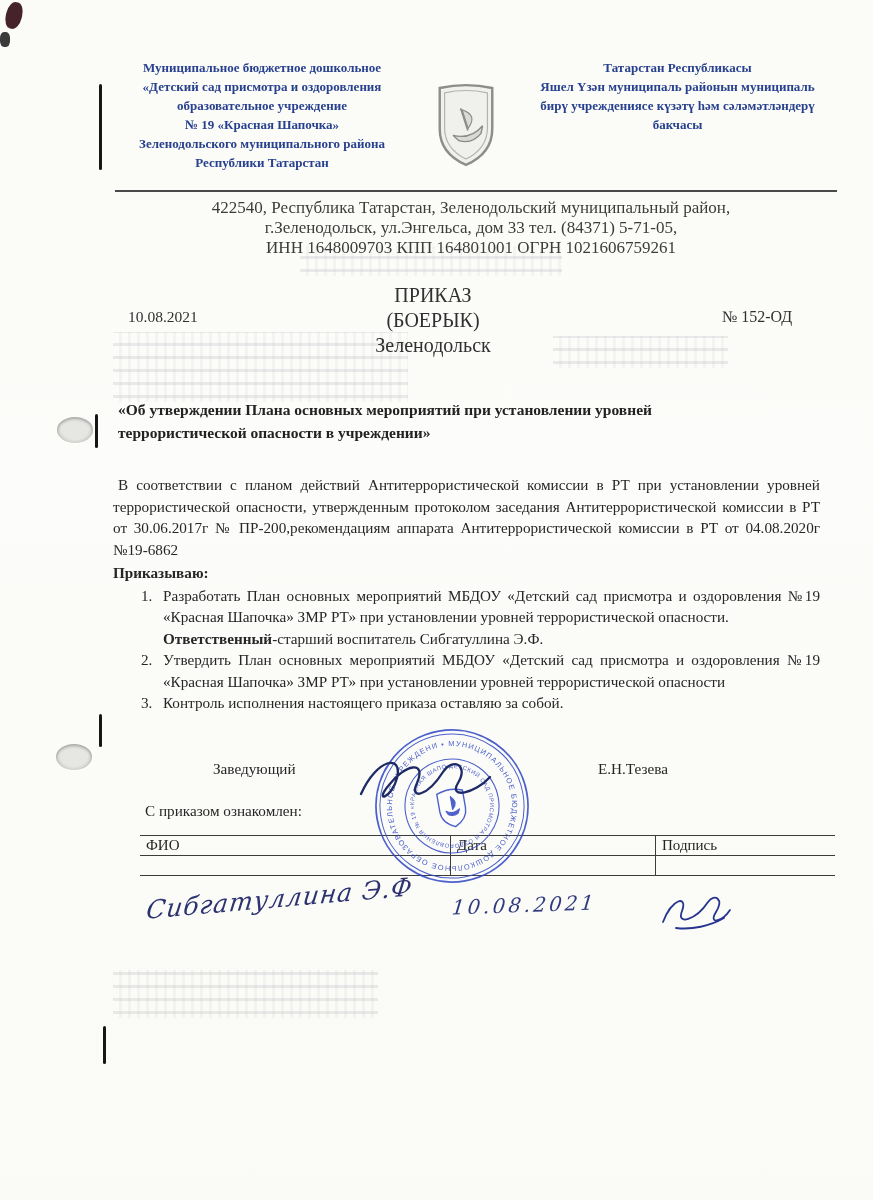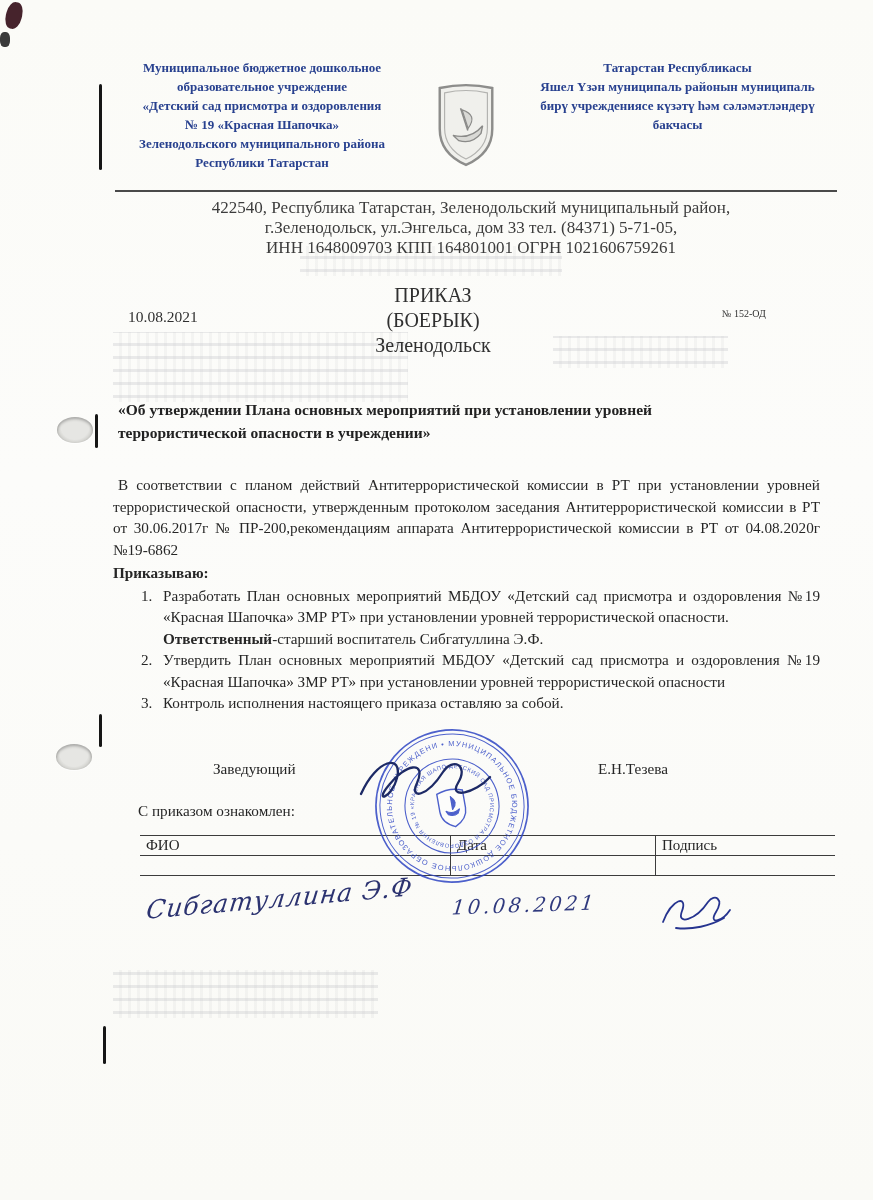--- a/index.html
+++ b/index.html
@@ -32,35 +32,35 @@
   .header{position:absolute;top:58px;left:112px;width:723px;display:flex;}
   .org{font-weight:bold;font-size:13px;line-height:19px;text-align:center;color:#28418f;}
   .org-left{width:300px;}
   .emblem-wrap{width:108px;display:flex;justify-content:center;align-items:flex-start;padding-top:22px;}
   .org-right{flex:1;}
   .rule{position:absolute;top:190px;left:115px;width:722px;border-top:2px solid #4a4a4a;}
   .address{position:absolute;top:198px;left:115px;width:712px;text-align:center;font-size:17px;line-height:20px;color:#3c3c3c;}
   
   .order-head{position:absolute;top:283px;left:113px;width:640px;text-align:center;font-size:20px;line-height:25px;color:#303030;}
   .order-date{position:absolute;top:308px;left:128px;font-size:15.5px;color:#303030;}
-  .order-num{position:absolute;top:308px;left:722px;font-size:10px;color:#303030;}
+  .order-num{position:absolute;top:308px;left:722px;font-size:16px;color:#303030;}
   .subject{position:absolute;top:398px;left:118px;width:650px;font-weight:bold;font-size:15.5px;line-height:23px;color:#222;}
   
   .flow{position:absolute;top:474px;left:113px;width:707px;font-size:15.2px;line-height:21.5px;color:#262626;z-index:1;}
   .preamble{margin:0;text-align:justify;text-indent:5px;}
   .command{margin:2px 0 0 0;font-weight:bold;}
   ol.items{list-style:none;margin:1px 0 0 0;padding:0;}
   ol.items li{position:relative;padding-left:50px;text-align:justify;}
   ol.items .num{position:absolute;left:28px;}
   .resp{display:block;}
   .resp b{font-weight:bold;}
   .sign-row{position:relative;height:26px;margin-top:44px;}
   .pos{position:absolute;left:100px;}
   .name{position:absolute;left:485px;}
-  .ack{margin-top:16px;margin-left:25px;}
+  .ack{margin-top:16px;margin-left:32px;}
   
   .table{margin-top:14px;margin-left:27px;width:695px;border-top:1.6px solid #3c3c3c;border-bottom:1.6px solid #3c3c3c;}
   .trow{display:flex;}
   .thead{border-bottom:1.3px solid #3c3c3c;height:19px;}
   .tbodyr{height:19px;}
   .c{padding:0 0 0 6px;font-size:15px;line-height:19px;box-sizing:border-box;}
   .c1{width:310px;} .c2{width:205px;border-left:1.3px solid #3c3c3c;} .c3{flex:1;border-left:1.3px solid #3c3c3c;}
   
   .stamp{position:absolute;left:372px;top:726px;width:160px;height:160px;transform:rotate(-10deg);opacity:.85;z-index:2;}
   .big-sign{position:absolute;left:355px;top:752px;width:140px;height:60px;z-index:3;}
@@ -83,22 +83,22 @@
   <div class="hole hp1"></div>
   <div class="hole hp2"></div>
   <div class="bleed b1"></div>
   <div class="bleed b2"></div>
   <div class="bleed b3"></div>
   <div class="bleed b4"></div>
 
   <div class="header">
     <div class="org org-left">
       <div>Муниципальное бюджетное дошкольное</div>
+      <div>«Детский сад присмотра и оздоровления</div>
       <div>образовательное учреждение</div>
-      <div>«Детский сад присмотра и оздоровления</div>
       <div>№ 19 «Красная Шапочка»</div>
       <div>Зеленодольского муниципального района</div>
       <div>Республики Татарстан</div>
     </div>
     <div class="emblem-wrap">
       <svg width="72" height="90" viewBox="0 0 74 92">
         <path d="M10,8 Q37,2 64,8 L64,50 Q64,75 37,87 Q10,75 10,50 Z" fill="#f0f0ec" stroke="#8d8d8b" stroke-width="2.5"></path>
         <path d="M15,13 Q37,8 59,13 L59,49 Q59,70 37,81 Q15,70 15,49 Z" fill="none" stroke="#b3b3b0" stroke-width="1.2"></path>
         <g transform="rotate(-18 37 46)" stroke="#8a8a88" fill="#d9d9d5">
           <path d="M21,52 Q37,62 53,52 L49,59 Q37,67 25,59 Z" stroke-width="1.4"></path>

